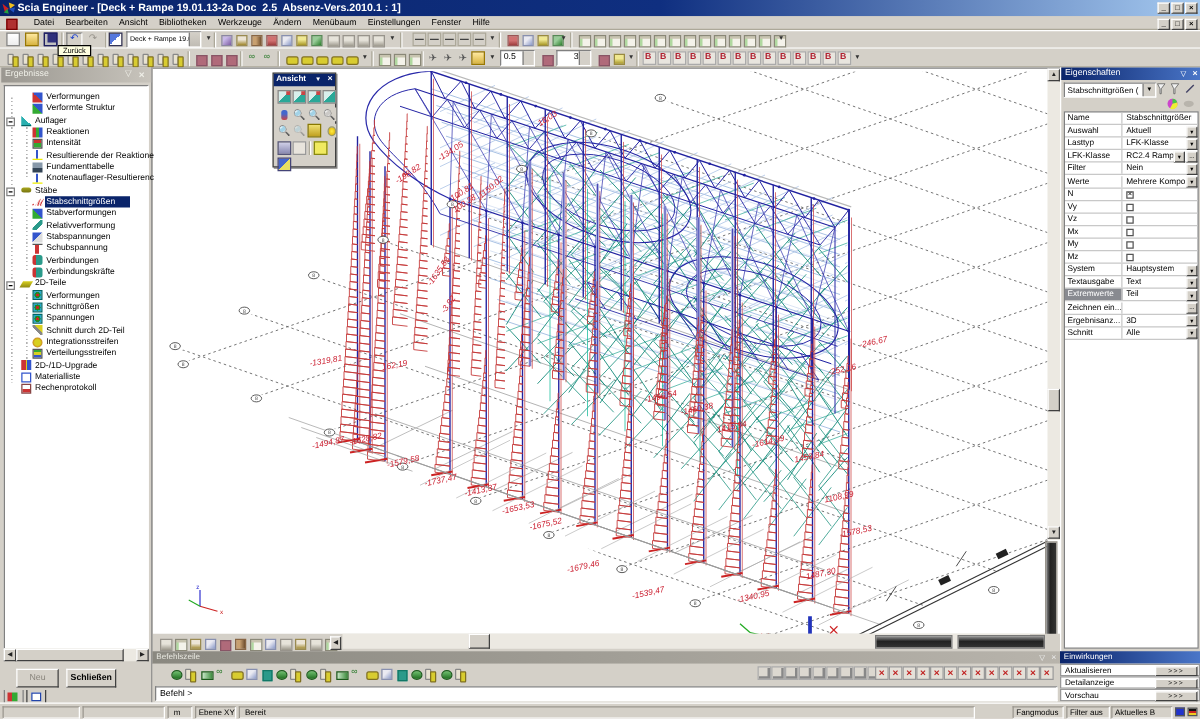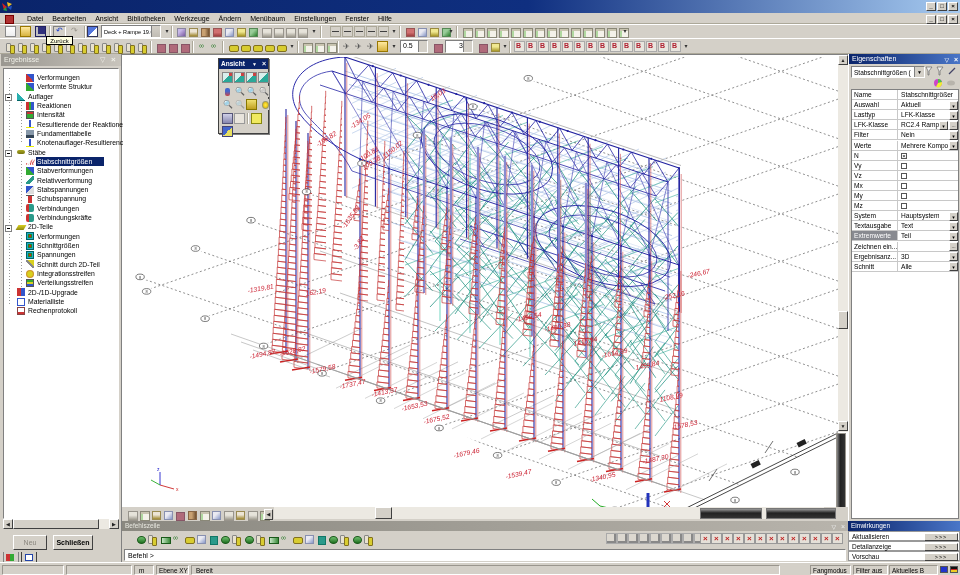--- a/index.html
+++ b/index.html
@@ -181,20 +181,21 @@
 </style></head>
 <body>
 
 <div id="titlebar">
   <svg width="12" height="11" style="position:absolute;left:1px;top:1px">
     <path d="M1,2 L6,6 L3,9 Z" fill="#d02020"></path>
     <path d="M6,1 L7,6 L11,3 Z" fill="#f0c020"></path>
     <path d="M6,6 L10,9 L11,5 Z" fill="#2050c0"></path>
     <path d="M5,6 L6,10 L2,9 Z" fill="#20a040"></path>
   </svg>
+  <span class="txt">Scia Engineer - [Deck + Rampe 19.01.13-2a Doc&nbsp; 2.5&nbsp; Absenz-Vers.2010.1 : 1]</span>
   <div class="wbtns" style="right:2px">
       <div class="wb">_</div>
       <div class="wb">□</div>
       <div class="wb">×</div>
     </div>
 </div>
 <div id="menubar">
   <div style="width:18px;display:inline-block"></div><span class="mi">Datei</span><span class="mi">Bearbeiten</span><span class="mi">Ansicht</span><span class="mi">Bibliotheken</span><span class="mi">Werkzeuge</span><span class="mi">Ändern</span><span class="mi">Menübaum</span><span class="mi">Einstellungen</span><span class="mi">Fenster</span><span class="mi">Hilfe</span>
   <div class="wbtns" style="right:2px;top:1.5px">
       <div class="wb">_</div>

